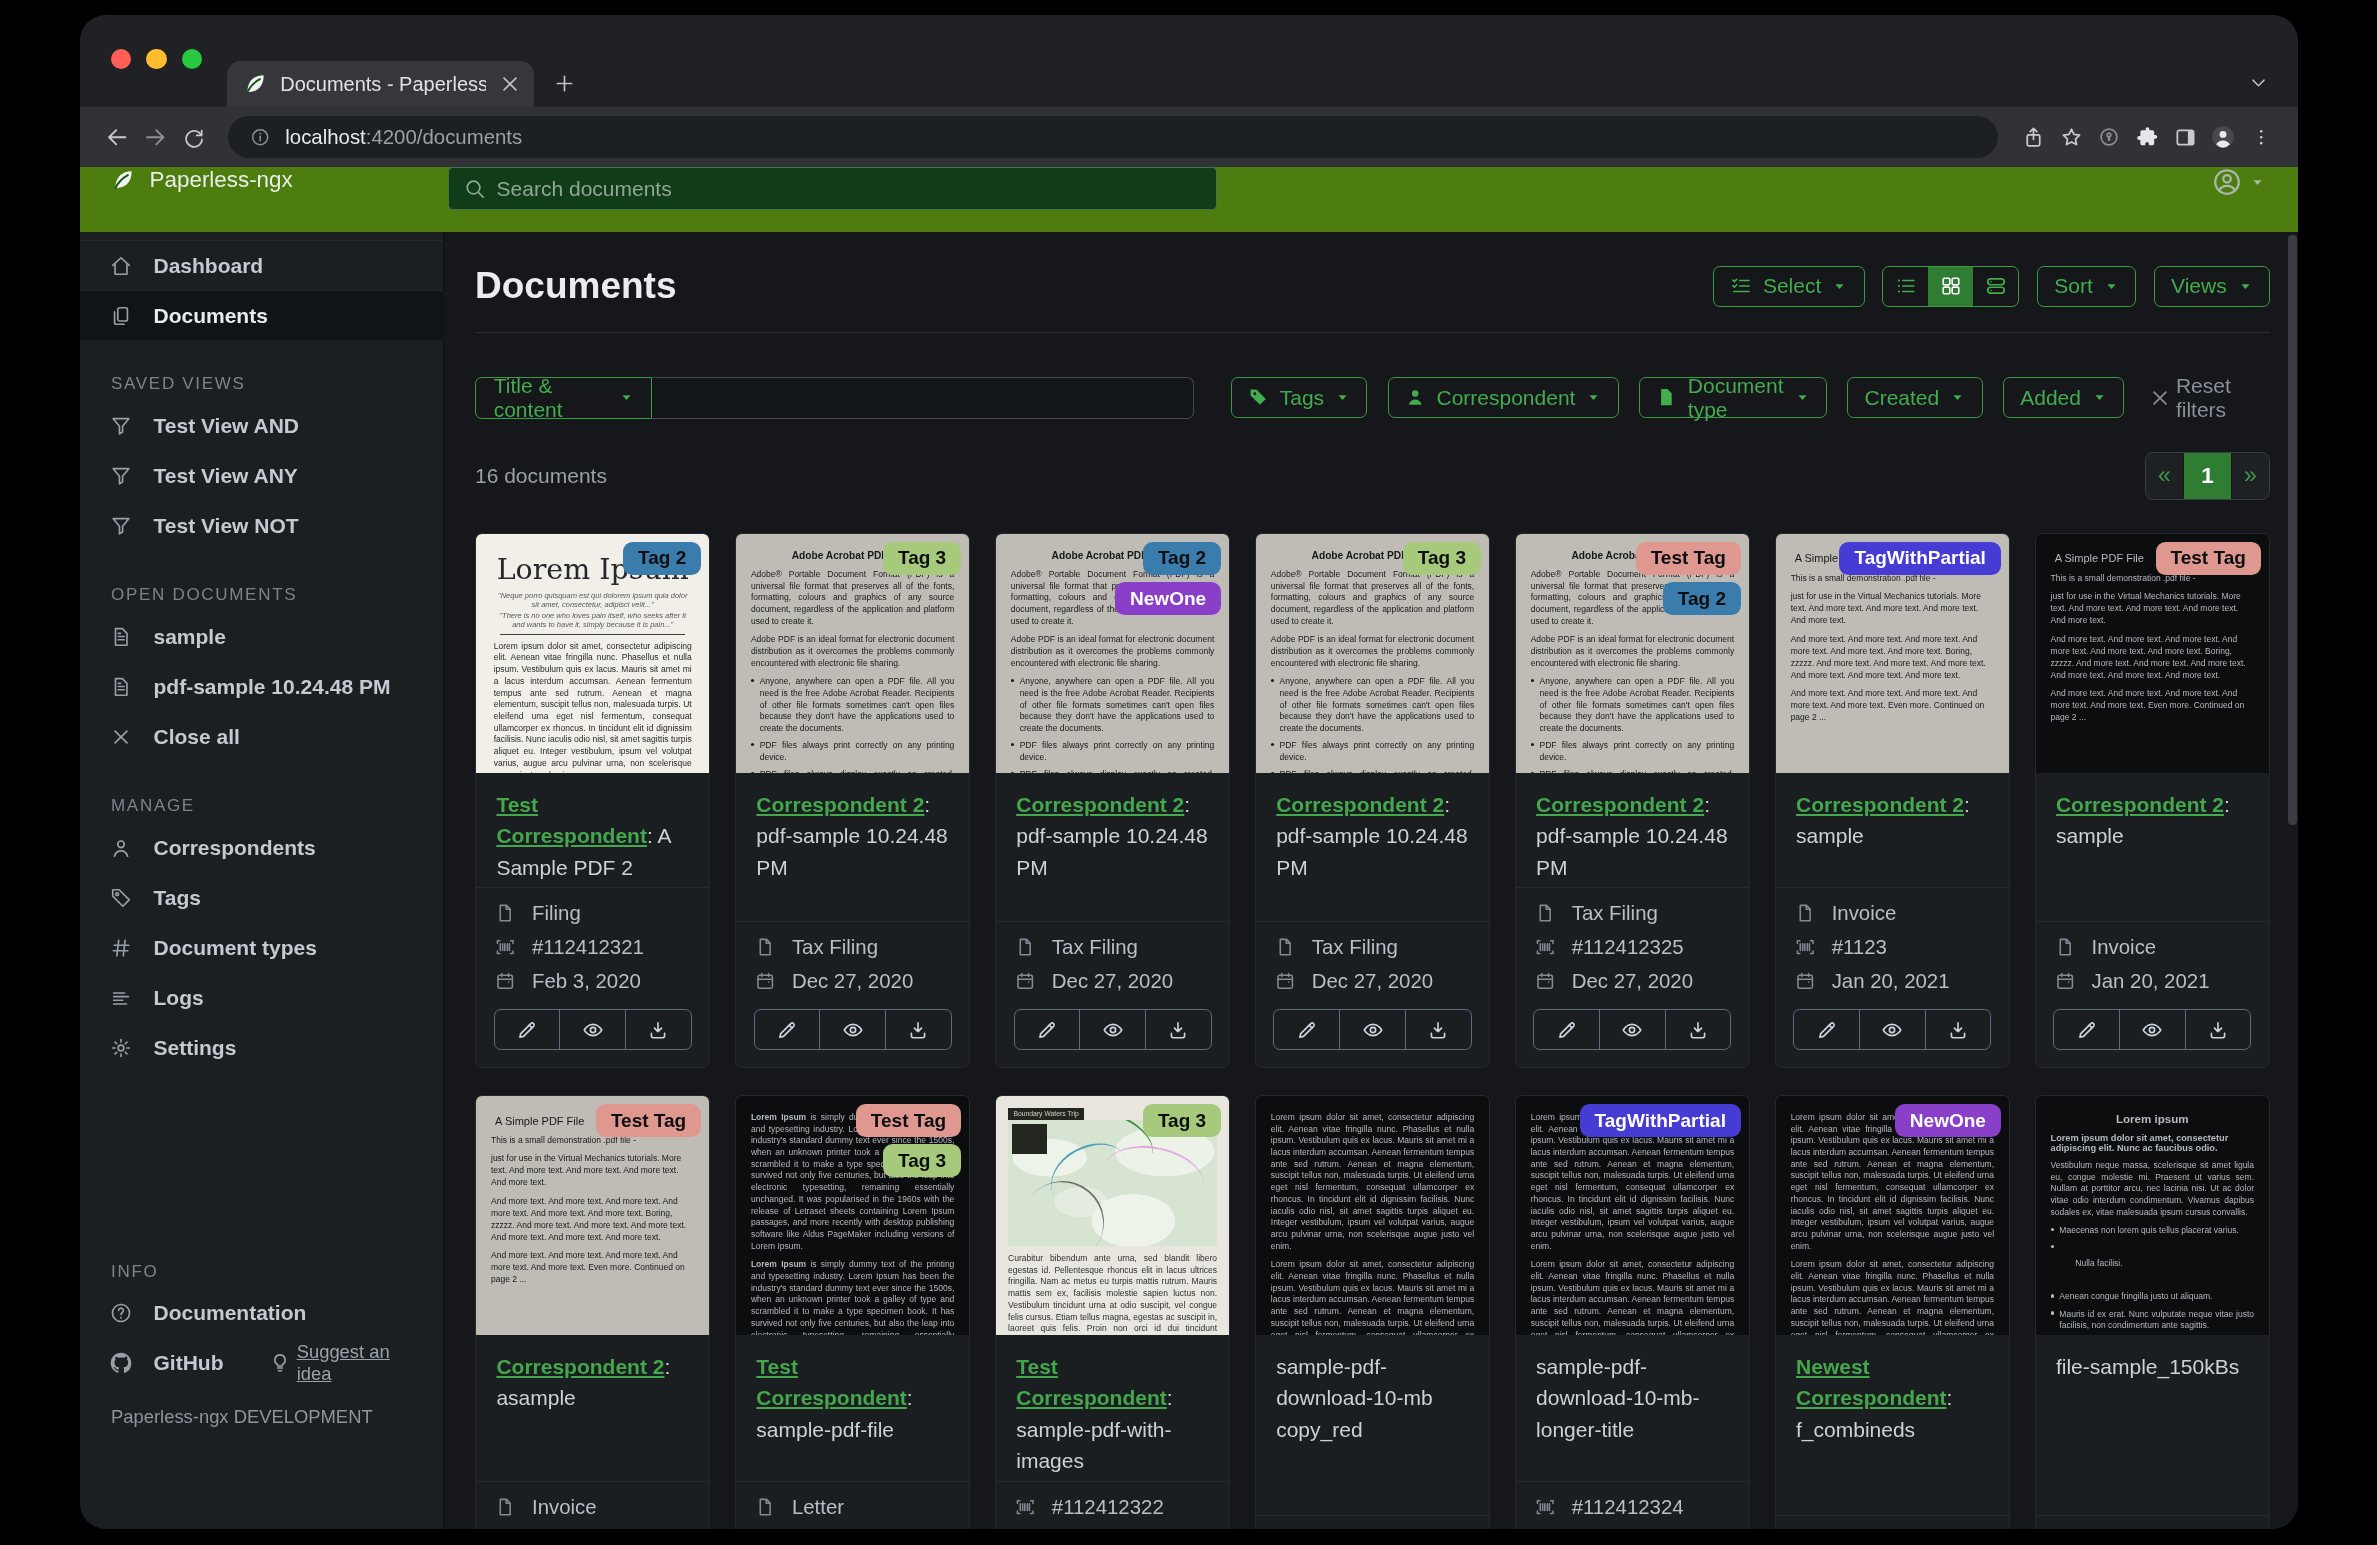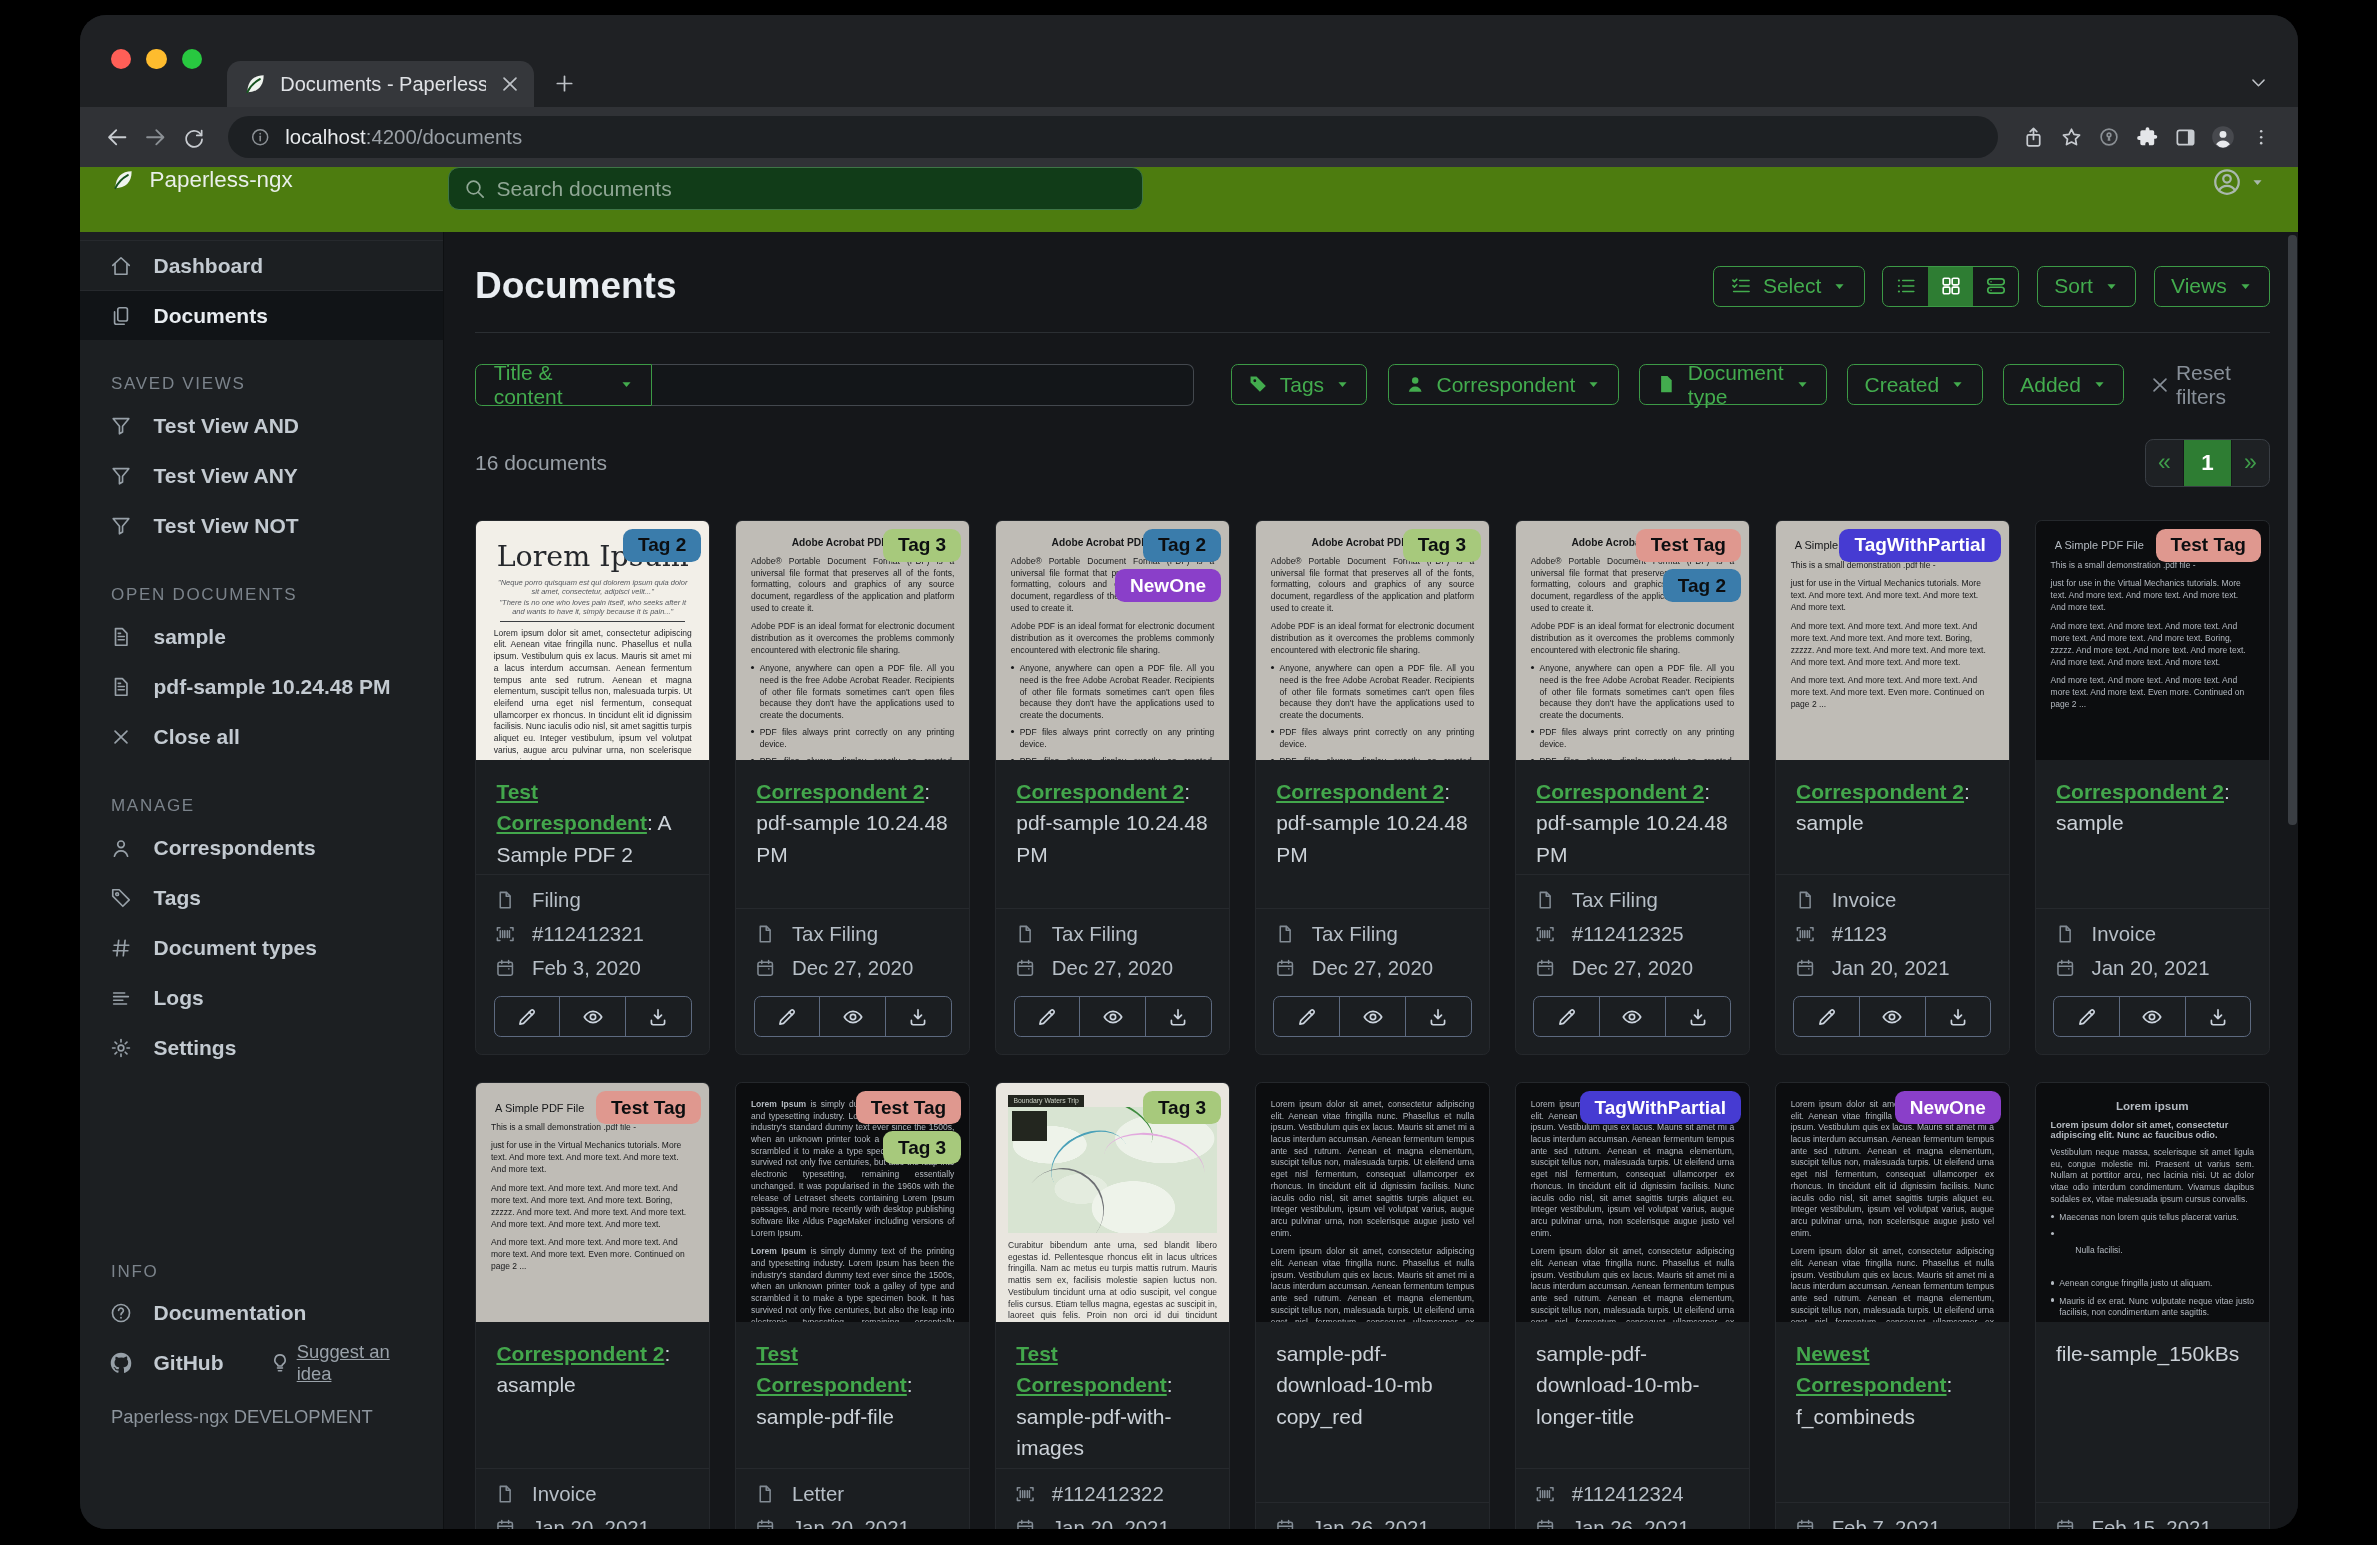--- a/index.html
+++ b/index.html
@@ -29,21 +29,21 @@
   .tool-ic.dim { color:#8b9095; }
   .urlbar { flex:1; height:42px; background:#1d2023; border-radius:21px; margin:0 16.3px;
             display:flex; align-items:center; padding:0 20.4px; gap:13.6px; }
   .url { font-size:20.4px; color:#e8eaed; white-space:nowrap; }
   .url .dim { color:#9aa0a6; }
 
   
   .appnav { height:65px; background:#4d7c0f; display:flex; align-items:flex-start; }
   .brand { display:flex; align-items:center; gap:13.6px; margin-left:30px; width:338px; color:#e9efe9; }
   .brand-label { font-size:22.4px; }
-  .gsearch { width:695px; height:43px; background:#113c18; border:1.4px solid #3e7546; border-radius:11px;
+  .gsearch { width:769px; height:43px; background:#113c18; border:1.4px solid #3e7546; border-radius:5px;
              display:flex; align-items:center; padding:0 13.6px; gap:11px; }
   .gsearch input { flex:1; background:transparent; border:none; outline:none; font-size:21px; color:#cfe0d2;
                    font-family:"Liberation Sans",sans-serif; }
   .gsearch input::placeholder { color:#90a795; }
   .gsearch .ic { color:#90a795; }
   .usermenu { margin-left:auto; margin-right:33px; display:flex; align-items:center; gap:8.2px; color:#a9b8ad; }
 
   
   .content { display:flex; height:1297px; }
   .sidebar { width:364px; background:#1c1f22; border-right:0.7px solid #0e1012; display:flex; flex-direction:column;
@@ -70,21 +70,21 @@
   .trbtns { margin-left:auto; display:flex; gap:17.7px; align-items:center; }
   .gbtn { height:41px; border:1.4px solid #3c9a46; border-radius:6.8px; color:#43ac4e; font-size:21px; font-weight:500;
           display:flex; align-items:center; gap:11px; padding:0 16.3px; background:transparent; cursor:default; }
   .gbtn .ic { color:#43ac4e; }
   .seg { display:flex; border:1.4px solid #3c9a46; border-radius:6.8px; overflow:hidden; height:41px; }
   .seg-cell { width:45px; display:flex; align-items:center; justify-content:center; color:#43ac4e; }
   .seg-cell.active { background:#2e7d33; color:#fff; }
   .caret { width:15px; }
   .hr1 { border-bottom:1.4px solid #2b2f33; margin-top:24.5px; }
 
-  .filterrow { display:flex; align-items:center; margin-top:28px; }
+  .filterrow { display:flex; align-items:center; margin-top:41px; }
   .field-dd { height:42px; border:1.4px solid #3c9a46; border-radius:6.8px 0 0 6.8px; display:flex; align-items:center;
               padding:0 17.7px; color:#43ac4e; font-size:21px; gap:11px; }
   .field-input { width:612px; height:42px; border:1.4px solid #43484e; border-left:none; border-radius:0 6.8px 6.8px 0;
                  background:#131619; color:#dfe3e8; font-size:20.4px; padding:0 16.3px; outline:none; }
   .chips { display:flex; gap:20.4px; margin-left:37px; align-items:center; }
   .reset { margin-left:24.5px; color:#878f98; font-size:21px; display:flex; gap:9.5px; align-items:center; }
   .reset .ic { color:#878f98; width:17.7px; }
 
   .statusrow { display:flex; align-items:center; margin-top:30px; }
   .doccount { color:#99a0a7; font-size:21px; }

